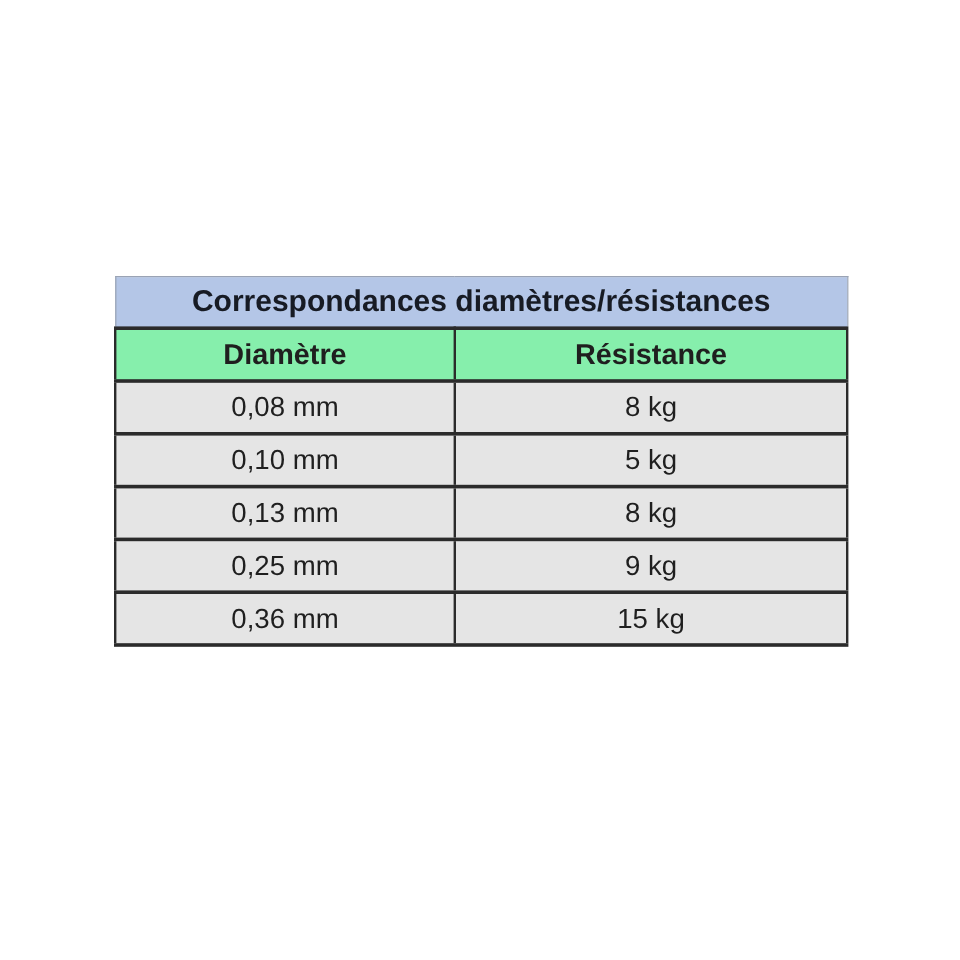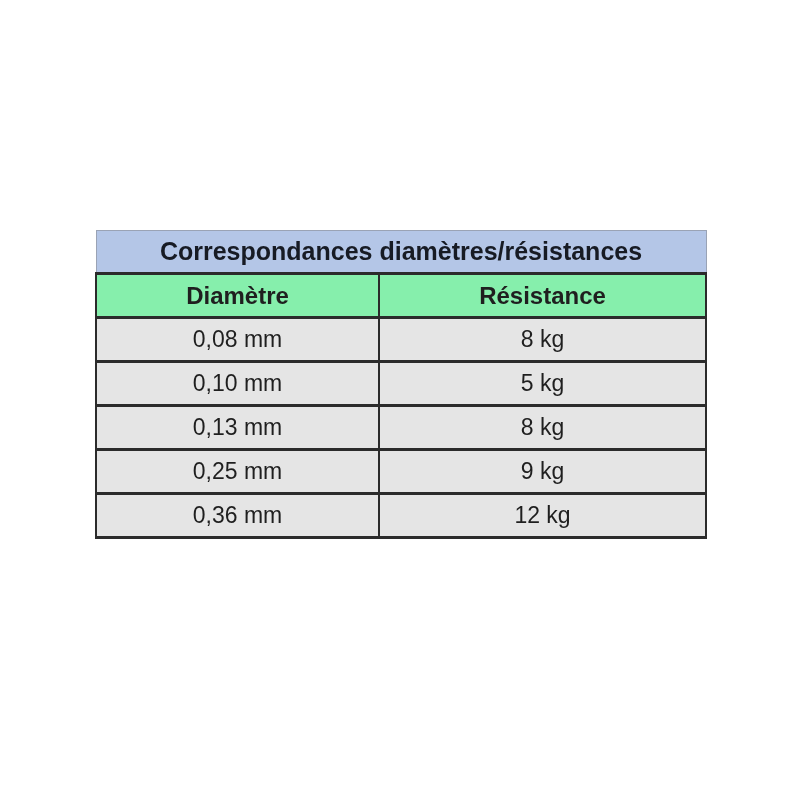--- a/index.html
+++ b/index.html
@@ -95,17 +95,17 @@
       <tr>
         <td>0,13 mm</td>
         <td>8 kg</td>
       </tr>
       <tr>
         <td>0,25 mm</td>
         <td>9 kg</td>
       </tr>
       <tr>
         <td>0,36 mm</td>
-        <td>12 kg</td>
+        <td>15 kg</td>
       </tr>
     </tbody>
   </table>
 </div>
 
 </body></html>

